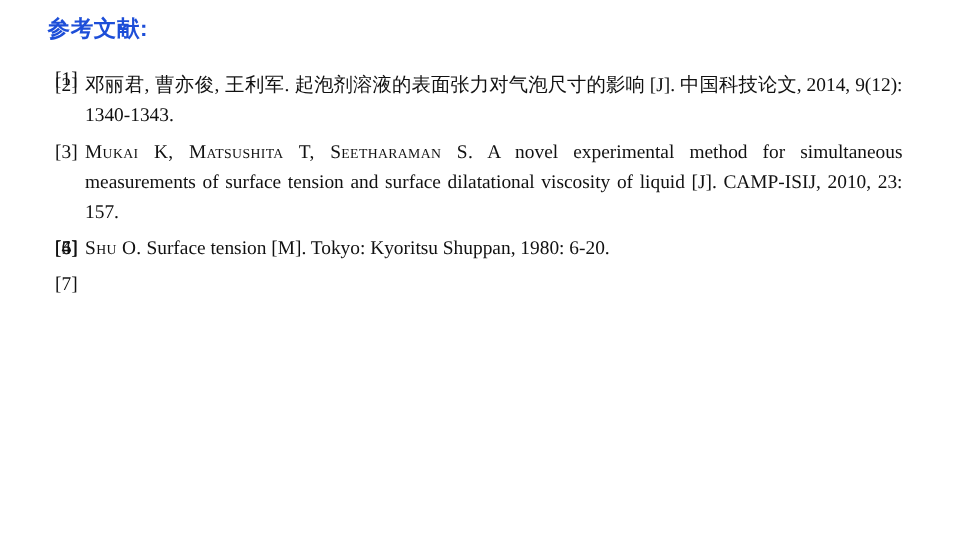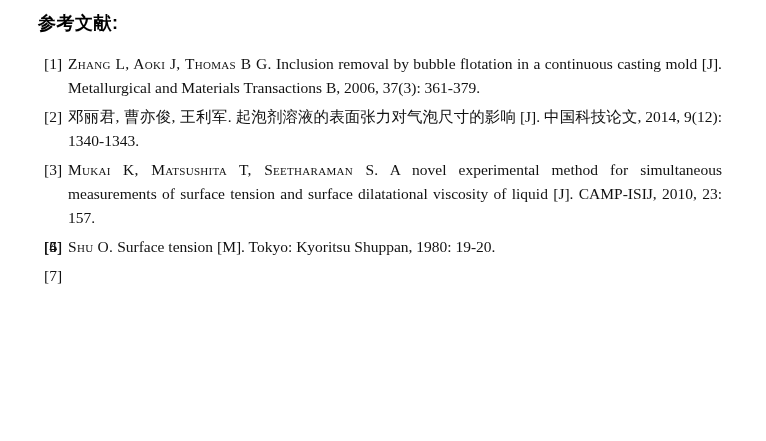--- a/index.html
+++ b/index.html
@@ -16,21 +16,21 @@
     color: #111111;
   }
   .page-title {
     position: absolute;
     left: 38px;
     top: 12px;
     font-family: "Liberation Sans", sans-serif;
     font-weight: bold;
     font-size: 18px;
     line-height: 22px;
-    color: #000000;
+    color: #1d4ed8;
     letter-spacing: 0.5px;
   }
   .ref-list {
     position: absolute;
     left: 44px;
     top: 52px;
     width: 678px;
     margin: 0;
     padding: 0;
     list-style: none;
@@ -54,33 +54,33 @@
     letter-spacing: 0.3px;
   }
 </style>
 </head>
 <body>
 
 <div class="page-title">参考文献:</div>
 
 <ol class="ref-list">
   <li class="ref-item">
-    <span class="ref-label">[1]</span><span class="ref-text"><span class="ref-authors">Zhang L, Aoki J, Thomas B G.</span><span> Inclusion removal by bubble flotation in a continuous casting mold [J]. Metallurgical and Materials Transactions B, 2006, 37(3): 361-379.</span></span>
+    <span class="ref-label">[1]</span>
   </li>
   <li class="ref-item">
     <span class="ref-label">[2]</span><span class="ref-text"><span class="ref-authors">邓丽君, 曹亦俊, 王利军.</span><span> 起泡剂溶液的表面张力对气泡尺寸的影响 [J]. 中国科技论文, 2014, 9(12): 1340-1343.</span></span>
   </li>
   <li class="ref-item">
     <span class="ref-label">[3]</span><span class="ref-text"><span class="ref-authors">Mukai K, Matsushita T, Seetharaman S.</span><span> A novel experimental method for simultaneous measurements of surface tension and surface dilatational viscosity of liquid [J]. CAMP-ISIJ, 2010, 23: 157.</span></span>
   </li>
   <li class="ref-item">
     <span class="ref-label">[4]</span>
   </li>
   <li class="ref-item">
     <span class="ref-label">[5]</span>
   </li>
   <li class="ref-item">
-    <span class="ref-label">[6]</span><span class="ref-text"><span class="ref-authors">Shu O.</span><span> Surface tension [M]. Tokyo: Kyoritsu Shuppan, 1980: 19-20.</span></span>
+    <span class="ref-label">[6]</span><span class="ref-text"><span class="ref-authors">Shu O.</span><span> Surface tension [M]. Tokyo: Kyoritsu Shuppan, 1980: 6-20.</span></span>
   </li>
   <li class="ref-item">
     <span class="ref-label">[7]</span>
   </li>
 </ol>
 
 </body></html>

